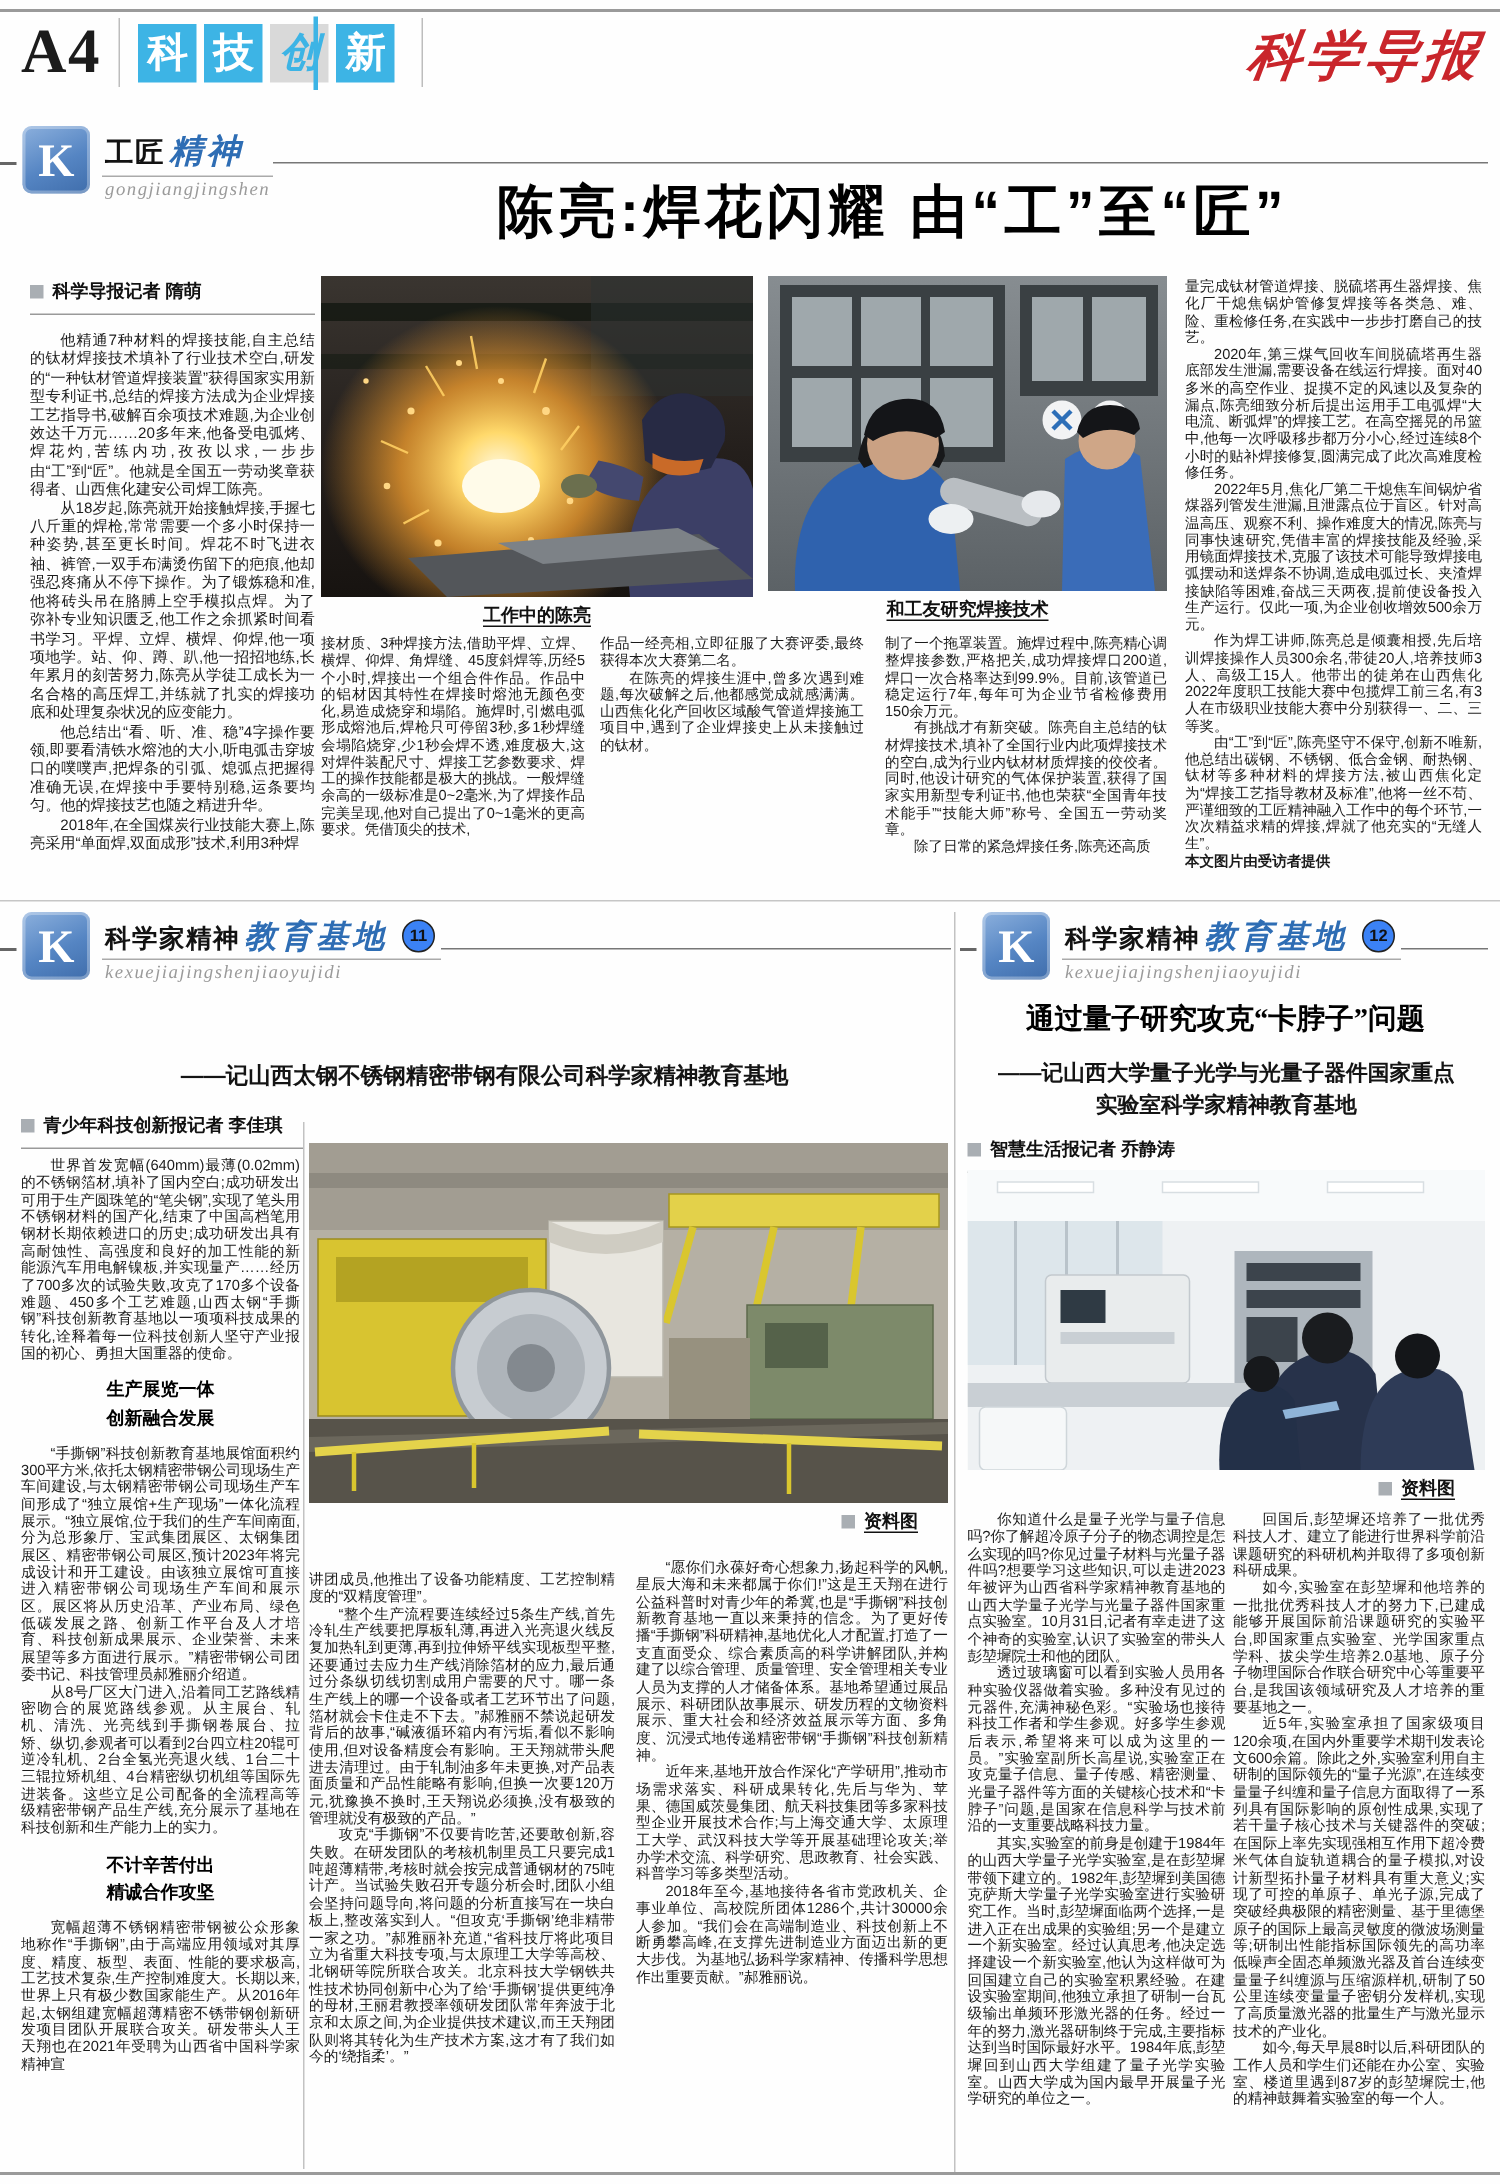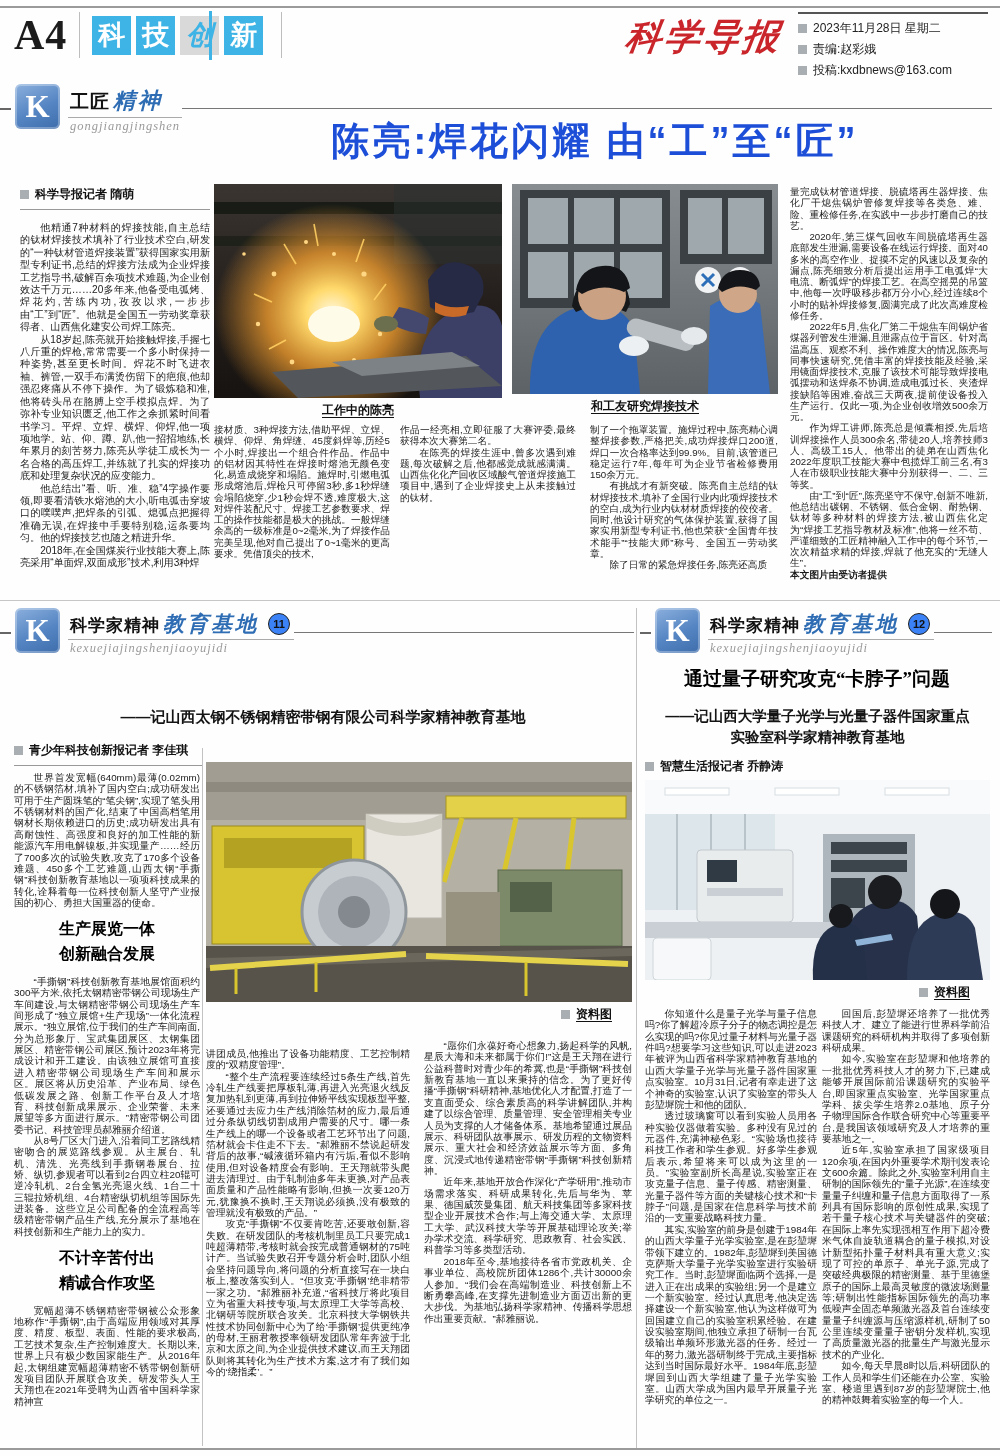--- a/index.html
+++ b/index.html
@@ -25,29 +25,29 @@
   .edge-dash{width:11px;border-top:2px solid #666;margin-top:24px;}
   .ruleR{flex:1;border-top:1.5px solid #777;margin-top:24px;}
   .k-logo{width:45px;height:45px;border-radius:6px;margin:0 8px 0 4px;background:linear-gradient(155deg,#8cb0dd 0%,#5585c3 55%,#3f6dab 100%);color:#fff;display:flex;align-items:center;justify-content:center;font-family:"Liberation Serif",serif;font-weight:bold;font-size:31px;box-shadow:inset 0 0 0 2px rgba(255,255,255,.3);}
   .btext{display:flex;flex-direction:column;}
   .btline{display:flex;align-items:baseline;gap:3px;padding:2px 4px 1px 2px;}
   .bblack{font-weight:bold;font-size:19px;color:#121212;letter-spacing:1px;}
   .bscript{font-family:"Liberation Serif",serif;font-style:italic;font-weight:bold;font-size:22px;color:#2e6db4;letter-spacing:3px;}
   .bnum{width:20px;height:20px;border:1.6px solid #222;border-radius:50%;font-size:11px;font-weight:bold;display:flex;align-items:center;justify-content:center;margin-left:6px;align-self:center;color:#111;background:#3b82f6;}
   .bpinyin{font-family:"Liberation Serif",serif;font-style:italic;color:#9a9a9a;font-size:12.5px;letter-spacing:1px;border-top:1px solid #aaa;padding:1px 2px;}
   
-  .headline1{position:absolute;top:116px;left:200px;width:790px;text-align:center;font-size:38px;font-weight:bold;letter-spacing:3px;color:#1d4ed8;}
+  .headline1{position:absolute;top:116px;left:200px;width:790px;text-align:center;font-size:38px;font-weight:bold;letter-spacing:3px;color:#000000;}
   .headline-serif{position:absolute;text-align:center;font-family:"Liberation Serif",serif;font-weight:bold;color:#000;}
   .subtitle{position:absolute;text-align:center;font-weight:bold;color:#141414;white-space:pre-line;}
   .byline{position:absolute;display:flex;align-items:center;gap:6px;font-size:12px;font-weight:bold;border-bottom:1px solid #999;padding-bottom:6px;color:#111;}
   
   .col{position:absolute;text-align:justify;overflow:hidden;color:#1b1b1b;}
   .col p{margin:0;text-indent:2em;}
   .col p.noindent{text-indent:0;}
-  .col p.subhead{text-indent:0;text-align:center;font-weight:bold;font-size:16px;line-height:1.55;white-space:pre-line;margin:9px 0;color:#000;}
+  .col p.subhead{text-indent:0;text-align:center;font-weight:bold;font-size:12px;line-height:1.55;white-space:pre-line;margin:9px 0;color:#000;}
   .col p.credit{text-indent:0;text-align:left;font-weight:bold;}
   .art1{font-size:10.1px;line-height:1.23;}
   .art1.tight{font-size:9.7px;line-height:1.16;}
   .art2{font-size:9.8px;line-height:1.16;}
   
   .photo{position:absolute;}
   .photo svg{display:block;width:100%;}
   .pcap{font-weight:bold;font-size:12px;margin-top:4px;color:#111;}
   .pcap u{text-decoration:underline;text-underline-offset:3px;}
   .pcap.center{text-align:center;}
@@ -67,34 +67,20 @@
       <div class="secboxes">
         <div class="sbox">科</div>
         <div class="sbox">技</div>
         <div class="sbox script">创</div>
         <div class="sbox">新</div>
       </div>
       <div class="hdiv2"></div>
     </div>
     <div class="hright">
       <div class="masthead">科学导报</div>
-      <div class="hinfo">
-        <div class="row">
-            <span class="sq"></span>
-            <span>2023年11月28日  星期二</span>
-          </div>
-        <div class="row">
-            <span class="sq"></span>
-            <span>责编:赵彩娥</span>
-          </div>
-        <div class="row">
-            <span class="sq"></span>
-            <span>投稿:kxdbnews@163.com</span>
-          </div>
-      </div>
     </div>
   </div>
 
   <div class="badge-row" style="top:84px;left:0;width:992px;">
     <span class="edge-dash"></span>
     <span class="k-logo">K</span>
     <span class="btext">
       <span class="btline">
         <span class="bblack">工匠</span>
         <span class="bscript">精神</span>

